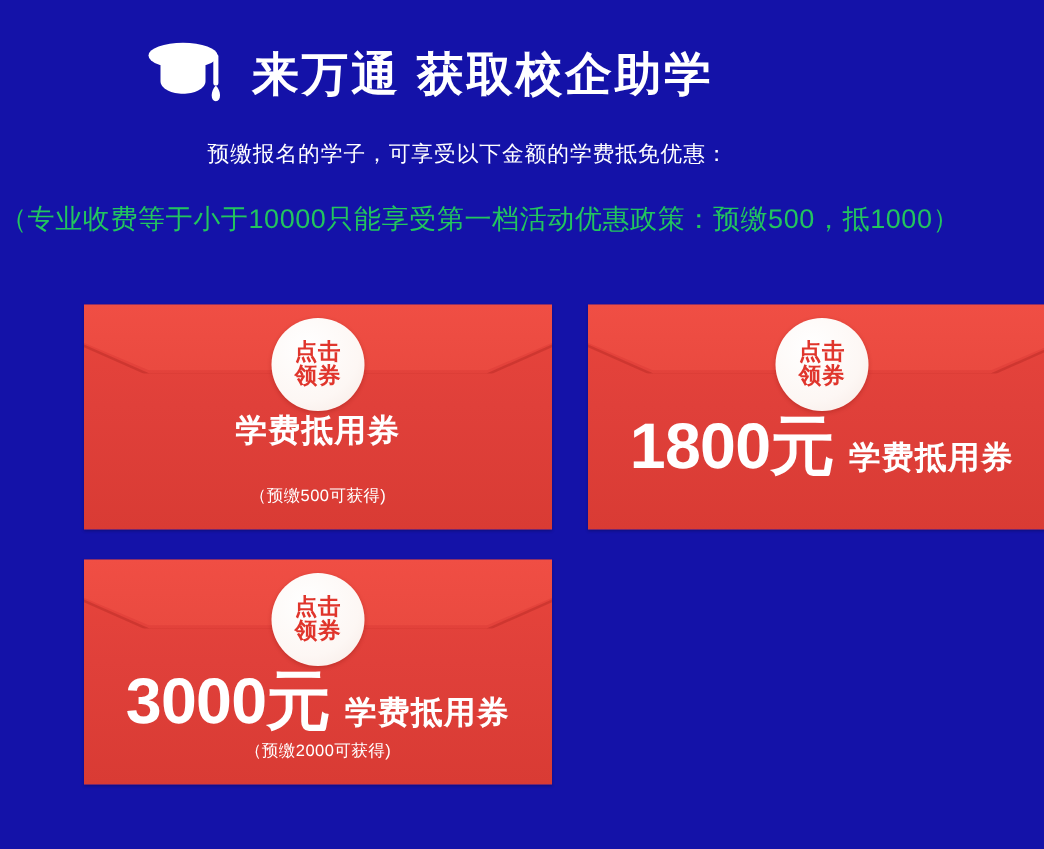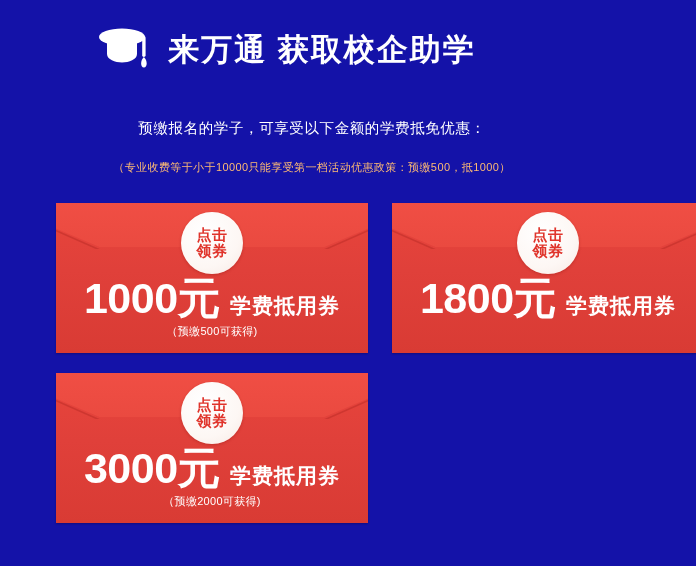--- a/index.html
+++ b/index.html
@@ -34,32 +34,31 @@
     white-space:nowrap;
     line-height:1;
   }
 
   
   .subtitle-block {
     position:absolute;
     left:0; top:96px;
     width:624px;
     text-align:center;
-    margin-top:25px;
   }
   .subtitle-line-1 {
     color:#ffffff;
     font-size:14.5px;
     line-height:1;
     letter-spacing:0.6px;
     white-space:nowrap;
   }
   .subtitle-line-2 {
-    color:#fdba74;
-    font-size:11px;
+    color:#22c55e;
+    font-size:18px;
     line-height:1;
     letter-spacing:0.4px;
     margin-top:26px;
     white-space:nowrap;
   }
 
   
   .grid {
     position:absolute;
     left:24px; top:203px;
@@ -206,21 +205,20 @@
   <div class="grid">
 
     <div class="card">
       <div class="flap"></div>
       <div class="flap-shadow"></div>
       <div class="badge">
         <span class="badge-line">点击</span>
         <span class="badge-line">领券</span>
       </div>
       <div class="amount-row">
-        <span class="amount">1000元</span>
         <span class="voucher-label">学费抵用券</span>
       </div>
       <div class="note">（预缴500可获得)</div>
     </div>
 
     <div class="card">
       <div class="flap"></div>
       <div class="flap-shadow"></div>
       <div class="badge">
         <span class="badge-line">点击</span>

